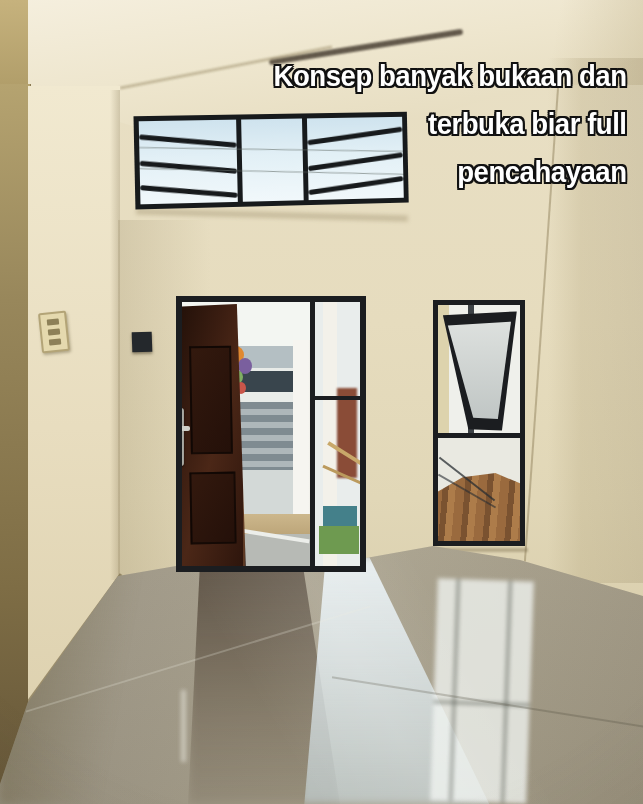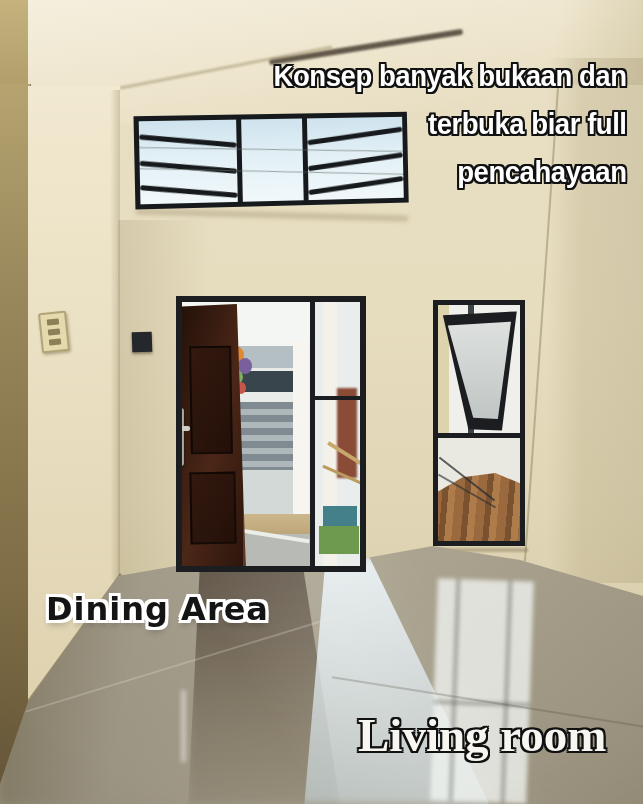--- a/index.html
+++ b/index.html
@@ -279,16 +279,14 @@
     </div>
   </div>
 
   <div class="abs vignette"></div>
 
   <div class="abs caption-top">
     <div>Konsep banyak bukaan dan</div>
     <div>terbuka biar full</div>
     <div>pencahayaan</div>
   </div>
-  <div class="abs label-dining">Dining Area</div>
-  <div class="abs label-living">Living room</div>
 
 </div>
 
 </body></html>

